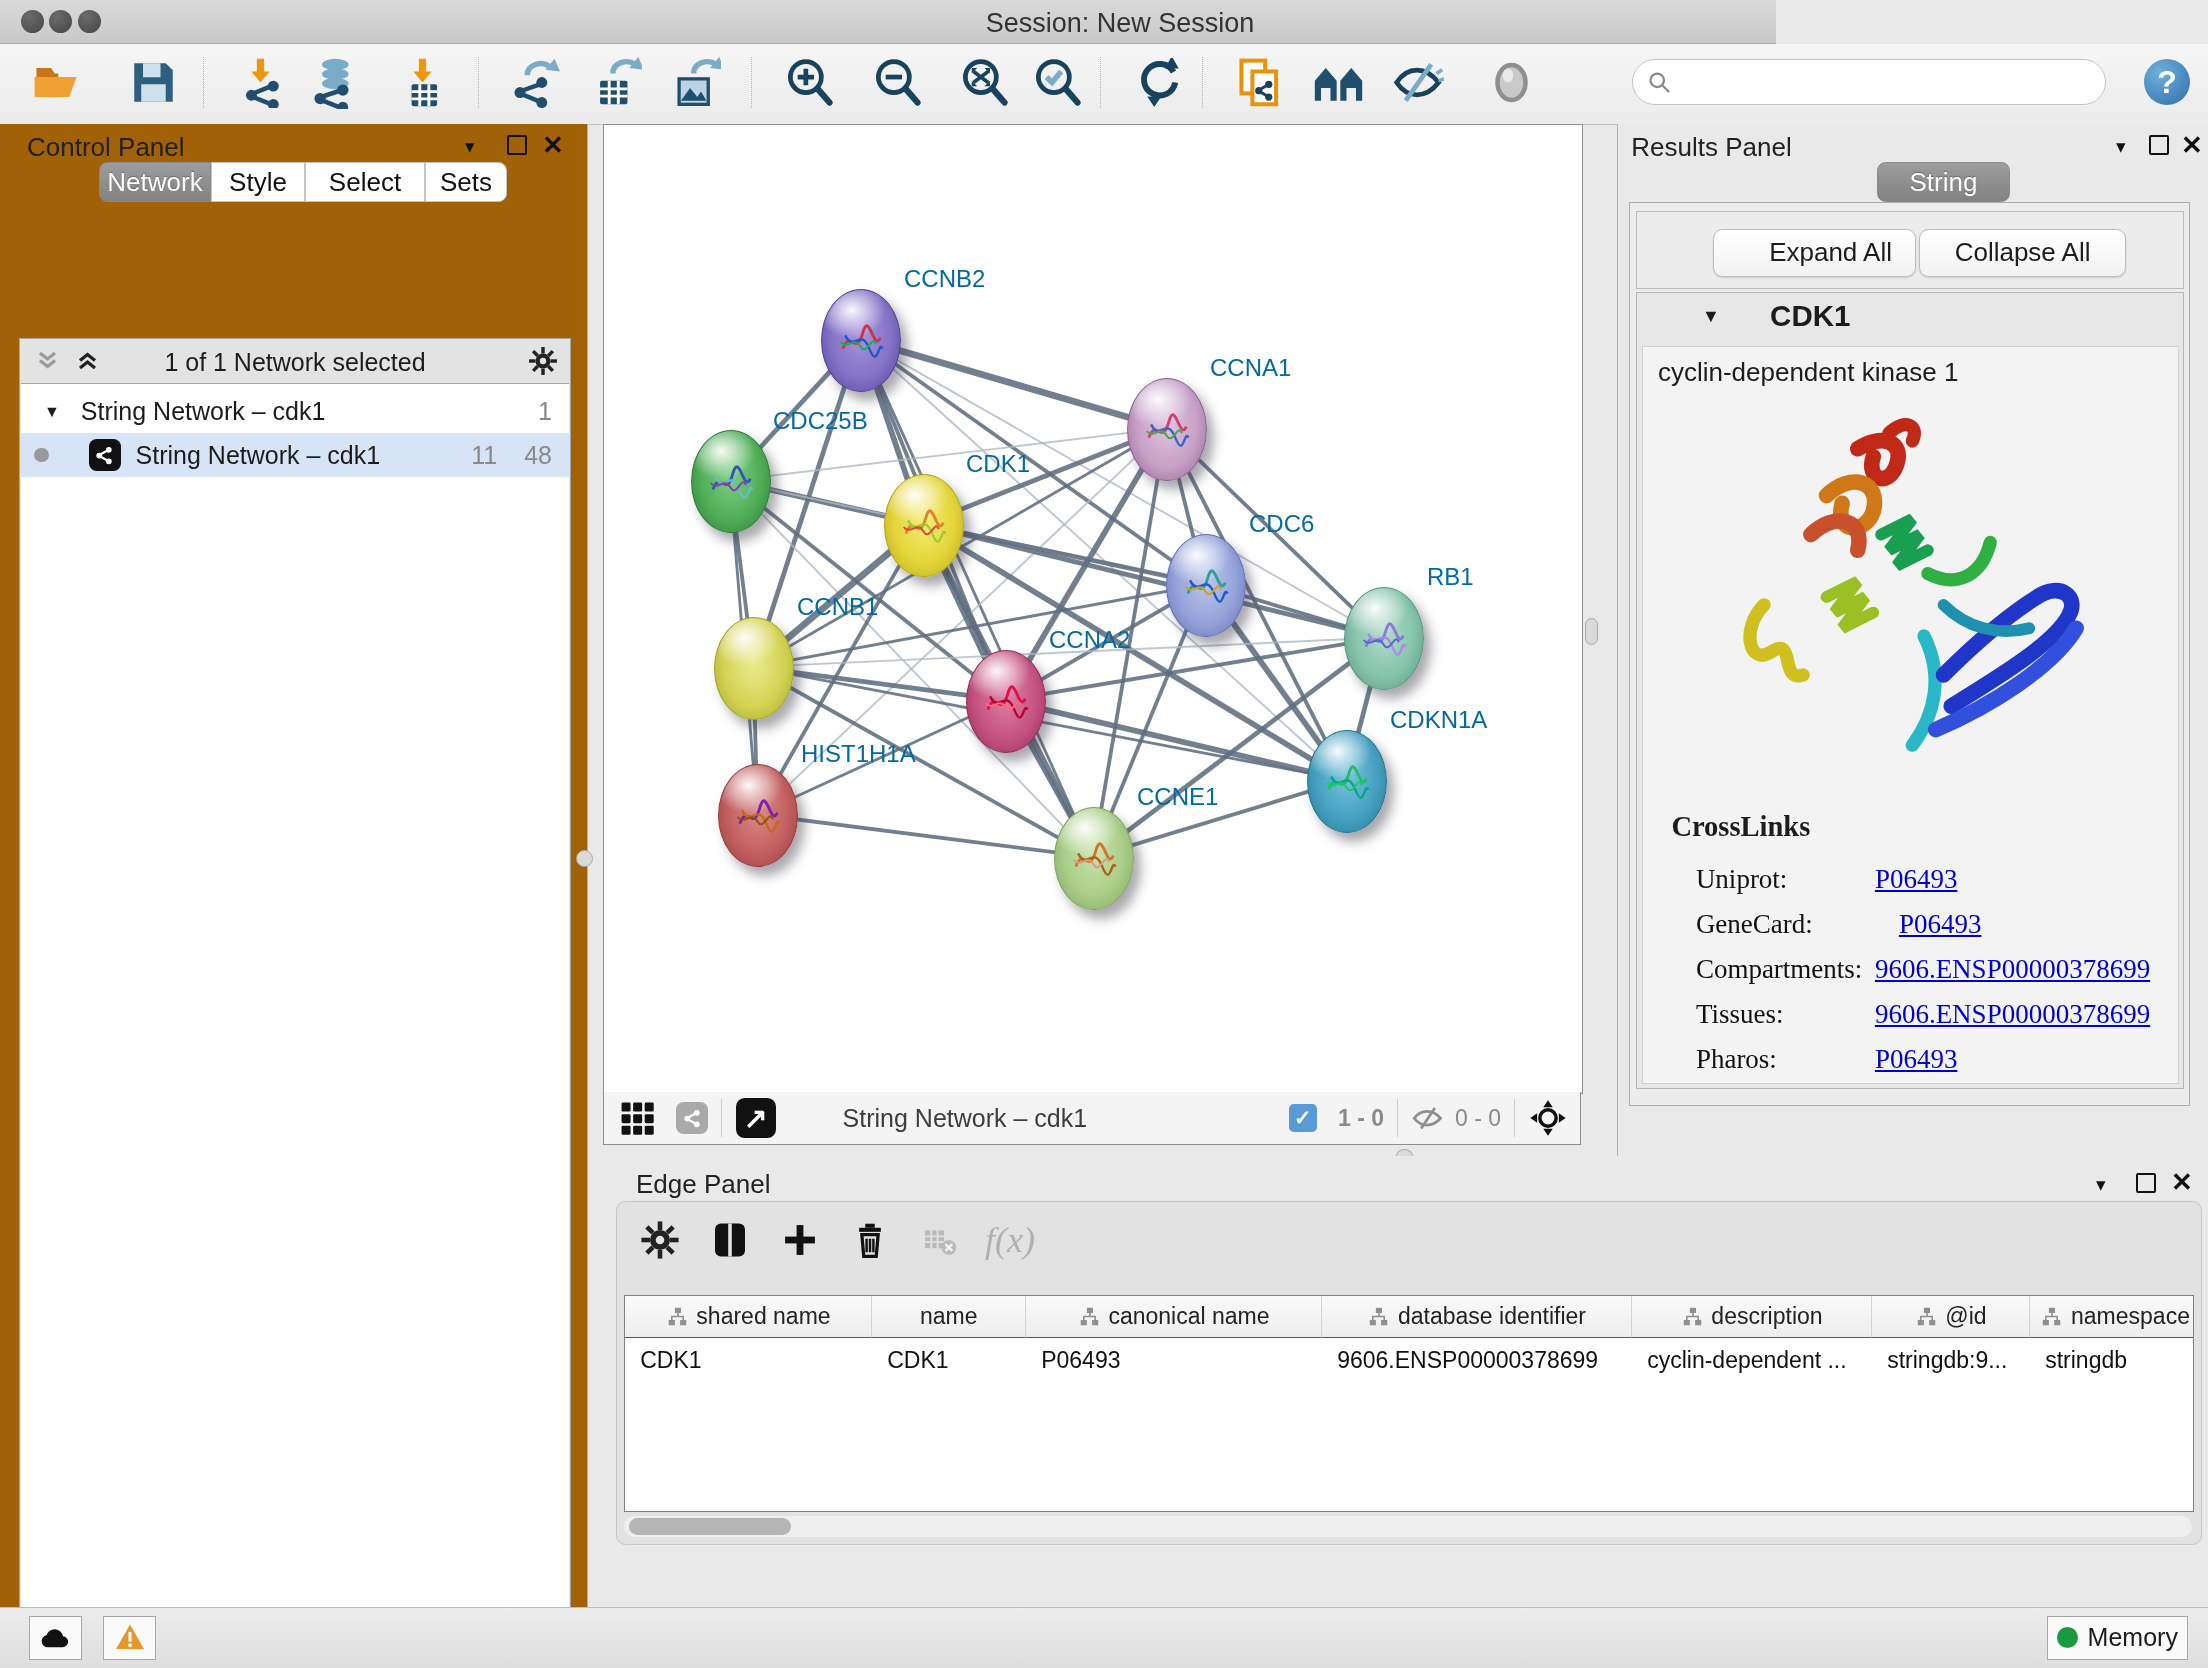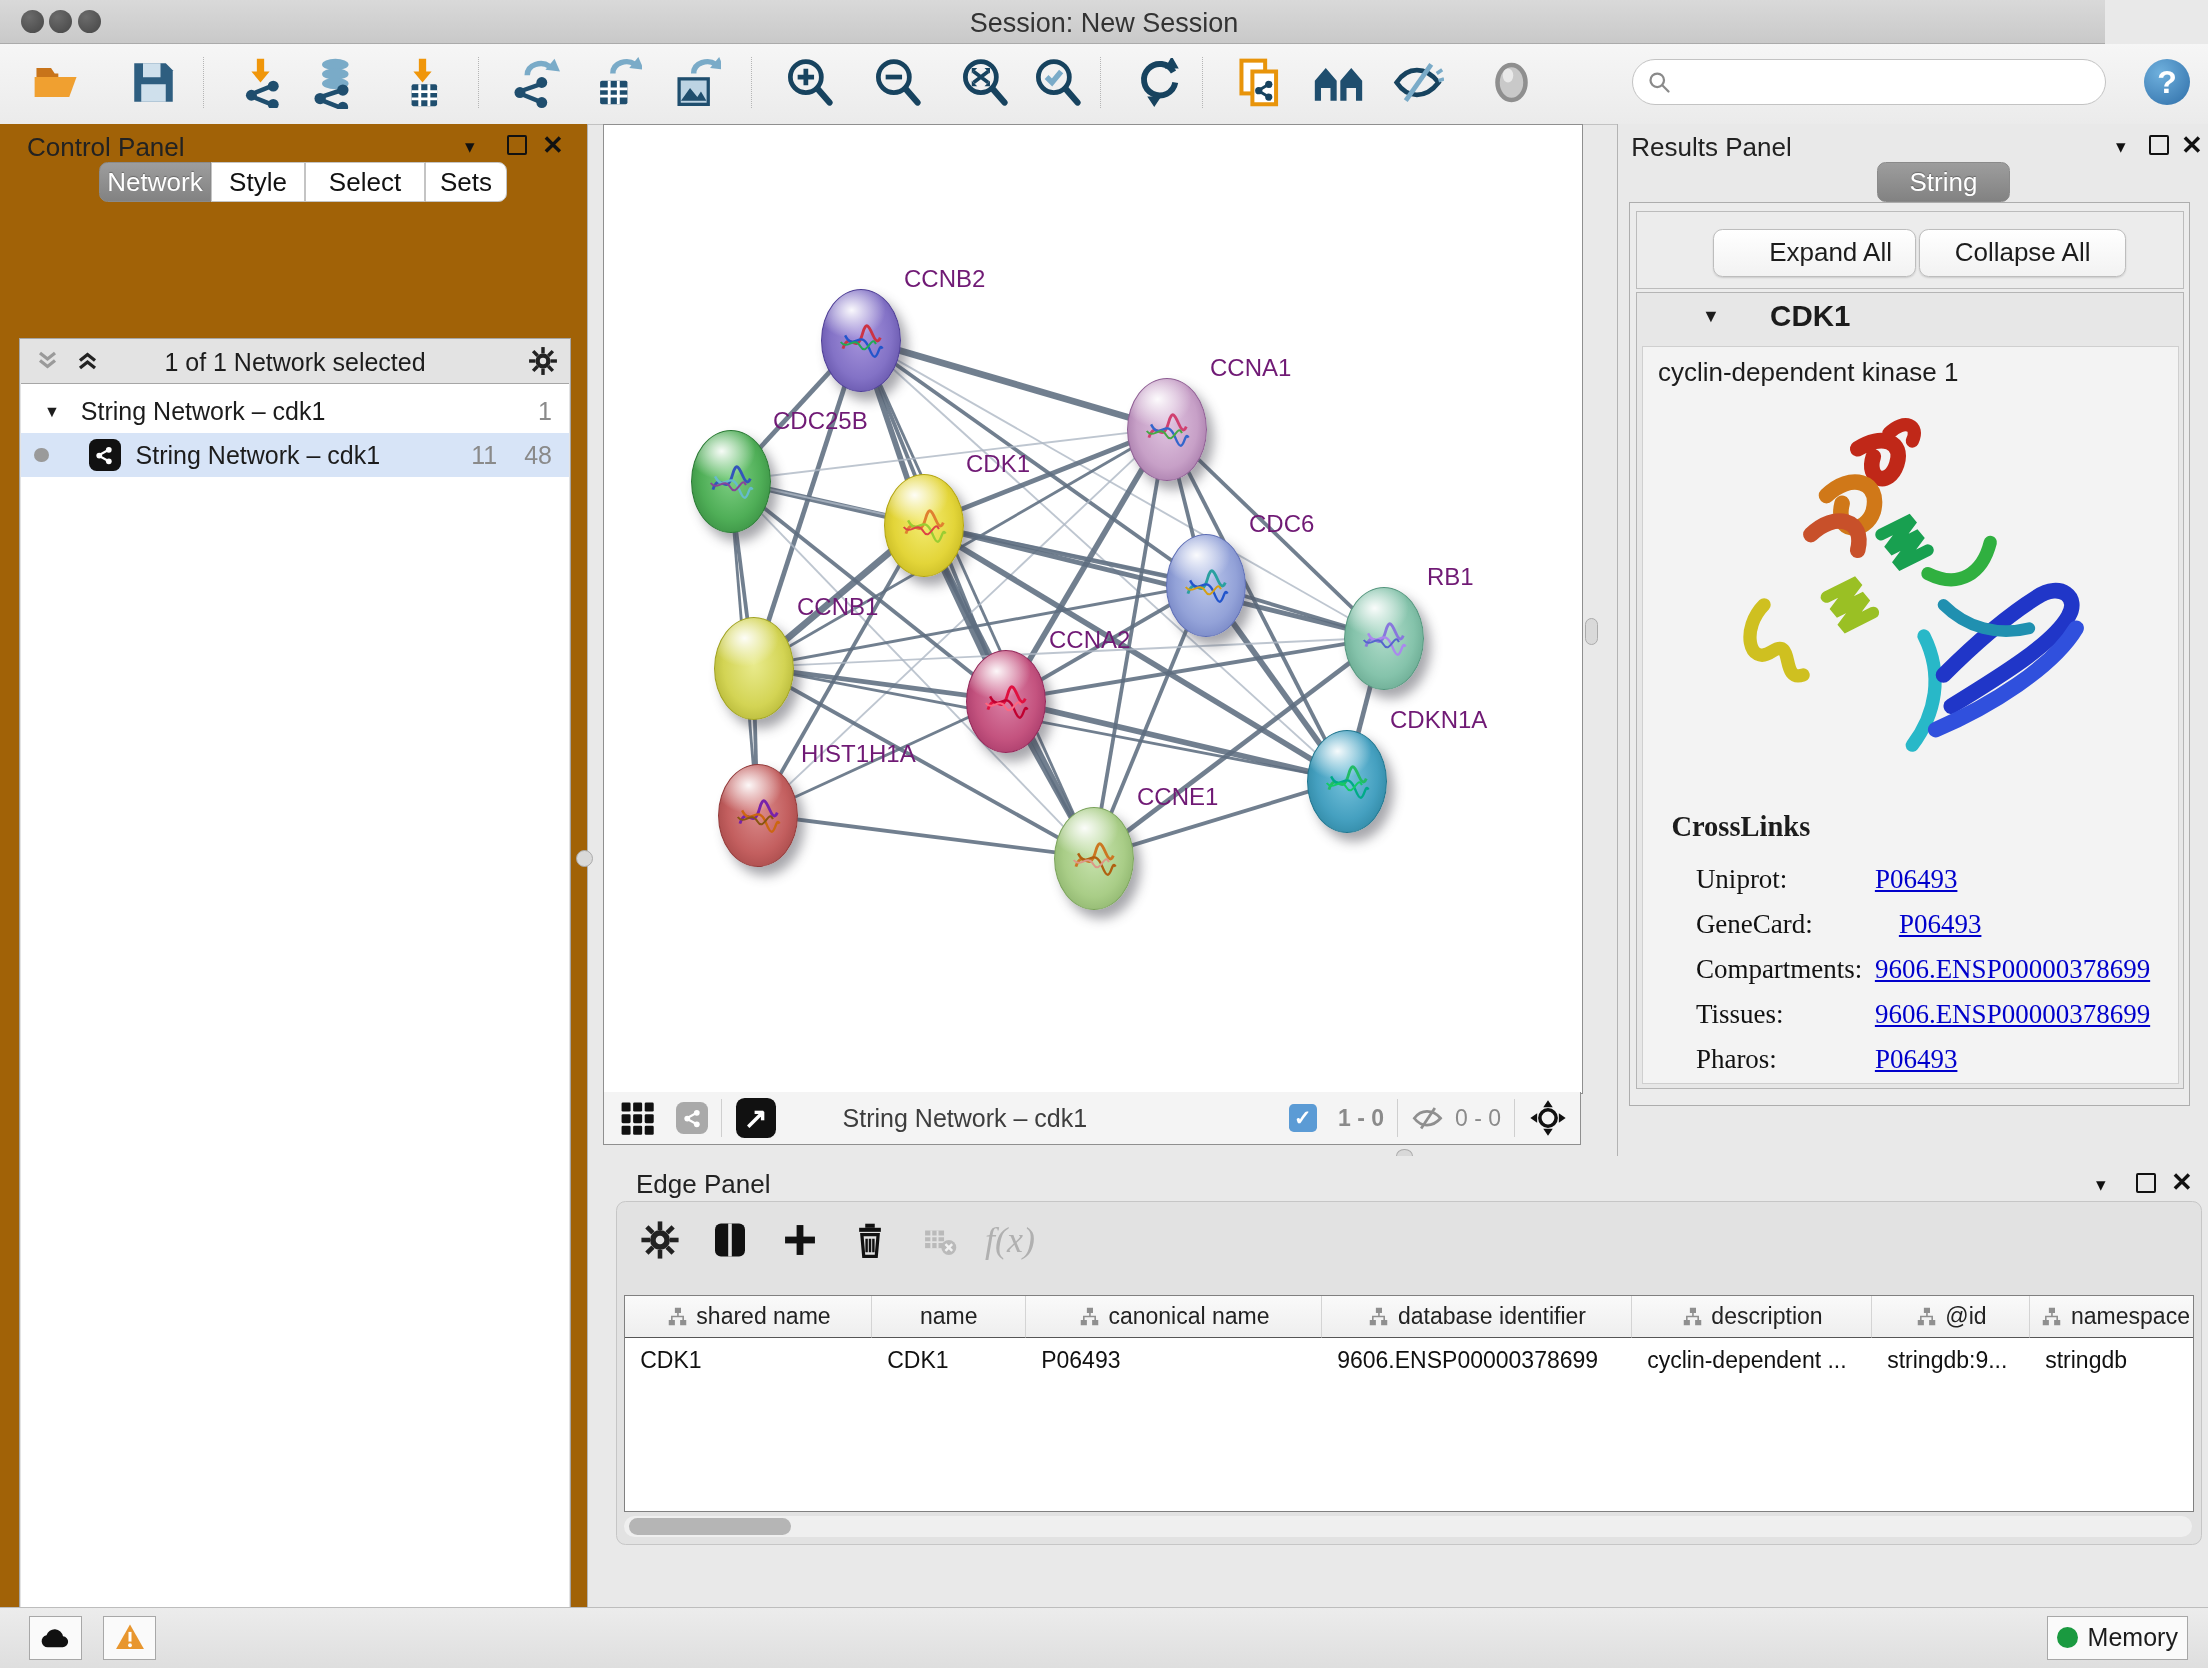--- a/index.html
+++ b/index.html
@@ -1,21 +1,21 @@
 <!DOCTYPE html>
 <html style="font-size:15px"><head>
 <meta charset="utf-8">
 <style>
   html,body{margin:0;padding:0;background:#888;}
   #app{position:relative;width:2208px;height:1668px;background:#e9e9e9;
        font-family:"Liberation Sans",sans-serif;color:#1c1c1c;overflow:hidden;}
   .abs{position:absolute;}
   
-  .titlebar{left:0;top:0;width:2105px;height:43px;background:linear-gradient(#d9d9d9,#c9c9c9);
-            border-bottom:1px solid #ababab;}
+  .titlebar{left:0;top:0;width:1760px;height:43px;background:linear-gradient(#d9d9d9,#c9c9c9);
+            border-bottom:1px solid #ababab;padding-left:16px;}
   .tl{width:23px;height:23px;border-radius:50%;background:radial-gradient(circle at 35% 30%,#6b6b6b,#454545);
       top:9.5px;}
   .win-title{width:2208px;top:7.6px;text-align:center;font-size:27px;color:#333;}
   
   .toolbar{left:0;top:44px;width:2208px;height:80px;background:linear-gradient(#f6f6f6,#ebebeb);
            border-bottom:1px solid #c2c2c2;}
   .tbtn{top:11.4px;width:55px;height:55px;display:flex;align-items:center;justify-content:center;}
   .tsep{top:13.3px;width:0;height:51px;border-left:1.9px dotted #b5b5b5;}
   .searchbox{left:1632px;top:15px;width:474px;height:46px;background:#fff;border:1px solid #c3c3c3;
              border-radius:23px;display:flex;align-items:center;padding-left:13.3px;box-sizing:border-box;}
@@ -42,21 +42,21 @@
   .cp-inner{left:19px;top:214px;width:550px;height:1360px;border:1px solid #a6a6a6;background:#e3e3e3;}
   .cp-tree{left:1px;top:44px;width:548px;height:1314px;background:#fff;border-top:1px solid #a6a6a6;}
   .trow{position:absolute;left:0;width:548px;height:44px;display:flex;align-items:center;font-size:25px;}
   .trow .cnt{color:#8a8a8a;}
   .sharebox{width:32px;height:32px;background:#111;border-radius:7.6px;display:flex;align-items:center;
             justify-content:center;}
   
   .canvas{left:603px;top:124px;width:978px;height:968px;background:#fff;border:1px solid #8f8f8f;
           box-sizing:content-box;}
   .node{position:absolute;width:78px;height:101px;border-radius:50%;}
-  .nlabel{position:absolute;font-size:24px;color:#701a75;white-space:nowrap;}
+  .nlabel{position:absolute;font-size:24px;color:#0369a1;white-space:nowrap;}
   .netbar{left:603px;top:1092px;width:978px;height:53px;background:#f4f4f4;border:1px solid #8f8f8f;
           border-top:none;display:flex;align-items:center;box-sizing:border-box;}
   .nb-sep{width:0;height:38px;border-left:1px solid #cfcfcf;margin:0 13.3px;}
   .nb-title{font-size:25px;color:#3d3d3d;}
   .nb-cnt{font-size:23px;color:#8a8a8a;}
   .checkbox{width:28.5px;height:28.5px;background:#5b9bd5;border-radius:4.8px;color:#fff;font-size:21px;
             font-weight:bold;display:flex;align-items:center;justify-content:center;}
   .blackbtn{width:40px;height:40px;background:#111;border-radius:8.6px;color:#fff;display:flex;
             align-items:center;justify-content:center;font-size:28.5px;font-weight:bold;}
   .grip{background:#d9d9d9;border:1px solid #ababab;border-radius:7.6px;}

